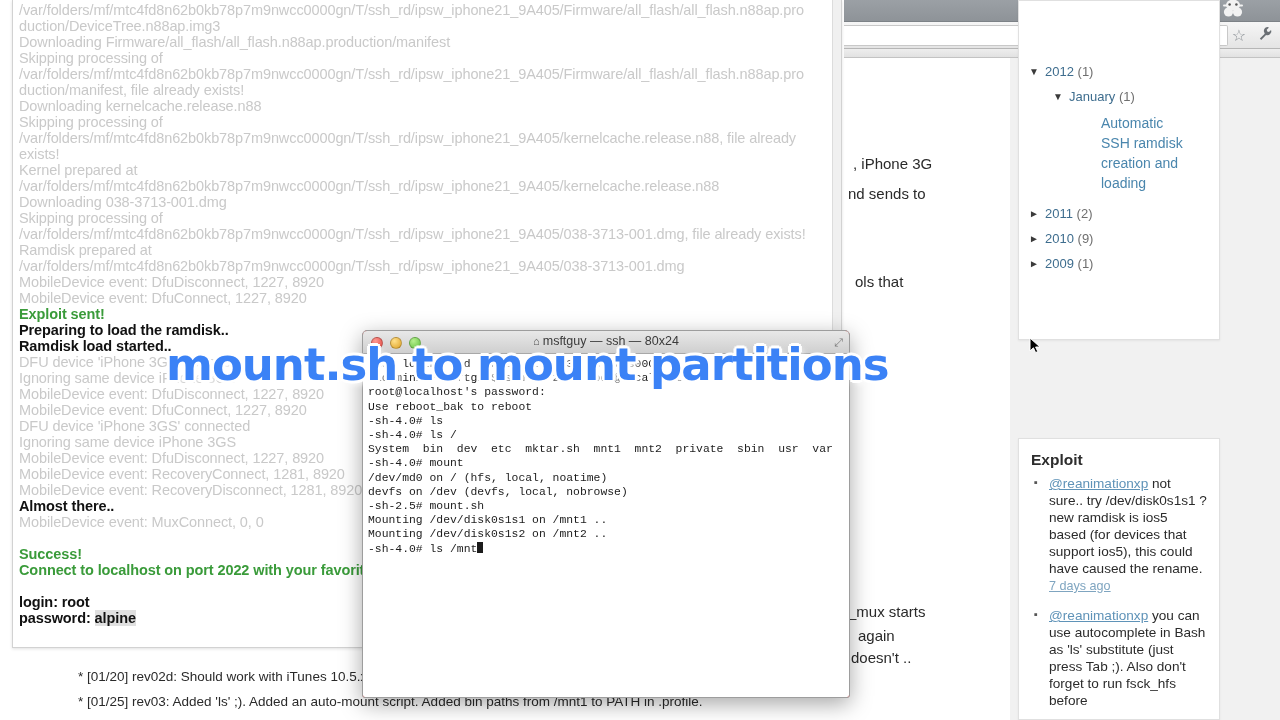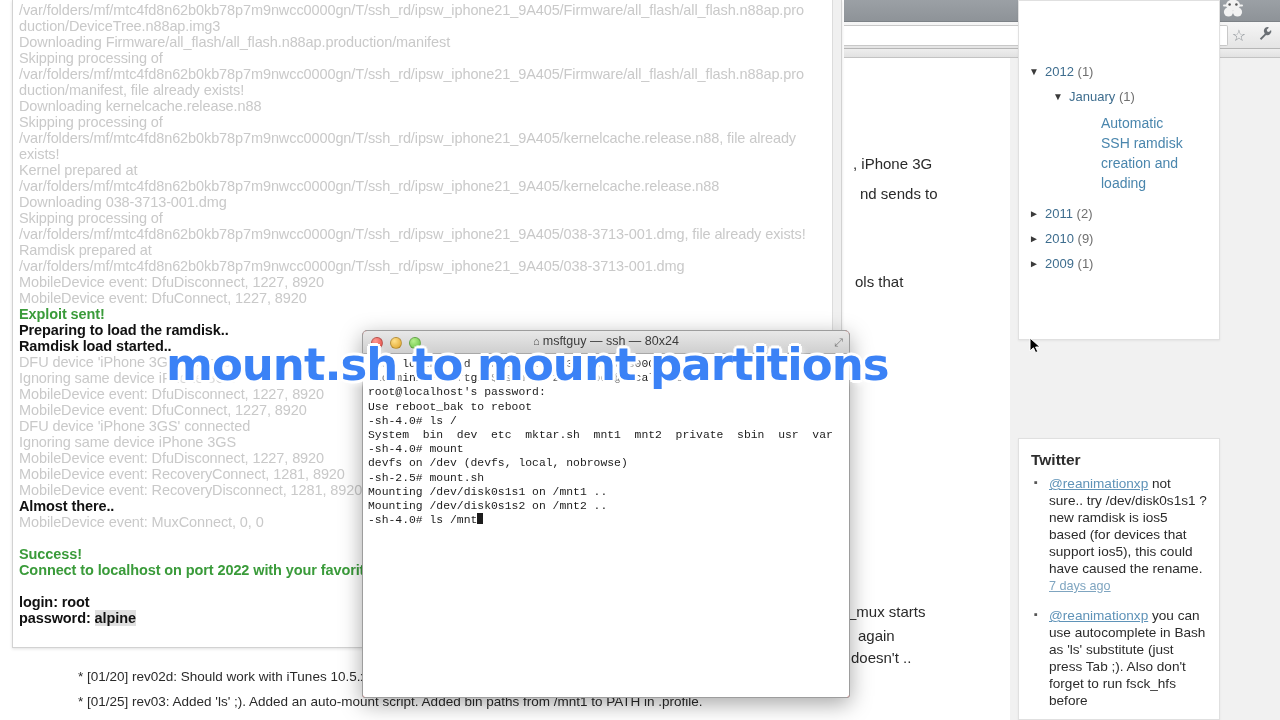--- a/index.html
+++ b/index.html
@@ -210,21 +210,21 @@
 </head>
 <body>
 
 <div id="page-surface">
   <div id="page-white-col"></div>
   <div id="sidebar-bg"></div>
 </div>
 
 <div id="post-fragments">
     <div class="post-line" style="left: 853px; top: 155px;">, iPhone 3G</div>
-    <div class="post-line" style="left: 848px; top: 185px; margin-left: 12px;">nd sends to</div>
+    <div class="post-line" style="left: 848px; top: 185px;">nd sends to</div>
     <div class="post-line" style="left: 855px; top: 273px;">ols that</div>
     <div class="post-line" style="left: 848px; top: 603px;">_mux starts</div>
     <div class="post-line" style="left: 858px; top: 627px;">again</div>
     <div class="post-line" style="left: 851px; top: 649px;">doesn't ..</div>
   </div>
 
 <div id="changelog-lines">
     <div class="change-line" style="top: 669px;">* [01/20] rev02d: Should work with iTunes 10.5.x now</div>
     <div class="change-line" style="top: 694px;">* [01/25] rev03: Added 'ls' ;). Added an auto-mount script. Added bin paths from /mnt1 to PATH in .profile.</div>
   </div>
@@ -270,21 +270,21 @@
   <div class="arch-row">
     <span class="arrow arch-l1">►</span>
     <span class="arch-label">
       <span>2009</span>
       <span class="arch-count">(1)</span>
     </span>
   </div>
 </div>
 
 <div class="widget" id="twitter-widget">
-  <div id="twitter-title">Twitter</div>
+  <div id="twitter-title">Exploit</div>
   <ul id="tweet-list">
       <li><a class="tw-user">@reanimationxp</a><span> not sure.. try /dev/disk0s1s1 ? new ramdisk is ios5 based (for devices that support ios5), this could have caused the rename. </span><a class="tw-time">7 days ago</a></li>
       <li><a class="tw-user">@reanimationxp</a><span> you can use autocomplete in Bash as 'ls' substitute (just press Tab ;). Also don't forget to run fsck_hfs before</span></li>
     </ul>
 </div>
 
 <div id="log-panel">
   <div id="log-lines">
       <div class="log-line log-dim">/var/folders/mf/mtc4fd8n62b0kb78p7m9nwcc0000gn/T/ssh_rd/ipsw_iphone21_9A405/Firmware/all_flash/all_flash.n88ap.pro</div>
       <div class="log-line log-dim">duction/DeviceTree.n88ap.img3</div>
@@ -337,23 +337,25 @@
     <div id="terminal-title">
       <span id="home-icon">⌂</span><span>msftguy — ssh — 80x24</span>
     </div>
     <span id="terminal-resize">⤢</span>
   </div>
   <div id="terminal-body">
       <div class="term-line">Last login: Wed Jan 25 12:34:35 on ttys000</div>
       <div class="term-line">Mac-mini:~ msftguy$ ssh -p 2022 root@localhost</div>
       <div class="term-line">root@localhost's password:</div>
       <div class="term-line">Use reboot_bak to reboot</div>
+      <div class="term-line">-sh-4.0# ls</div>
       <div class="term-line">-sh-4.0# ls /</div>
       <div class="term-line">System  bin  dev  etc  mktar.sh  mnt1  mnt2  private  sbin  usr  var</div>
       <div class="term-line">-sh-4.0# mount</div>
+      <div class="term-line">/dev/md0 on / (hfs, local, noatime)</div>
       <div class="term-line">devfs on /dev (devfs, local, nobrowse)</div>
       <div class="term-line">-sh-2.5# mount.sh</div>
       <div class="term-line">Mounting /dev/disk0s1s1 on /mnt1 ..</div>
       <div class="term-line">Mounting /dev/disk0s1s2 on /mnt2 ..</div>
       <div class="term-line">-sh-4.0# ls /mnt<span class="term-cursor"></span></div>
     </div>
 </div>
 
 <div id="browser-chrome">
   <div id="chrome-tabstrip">

